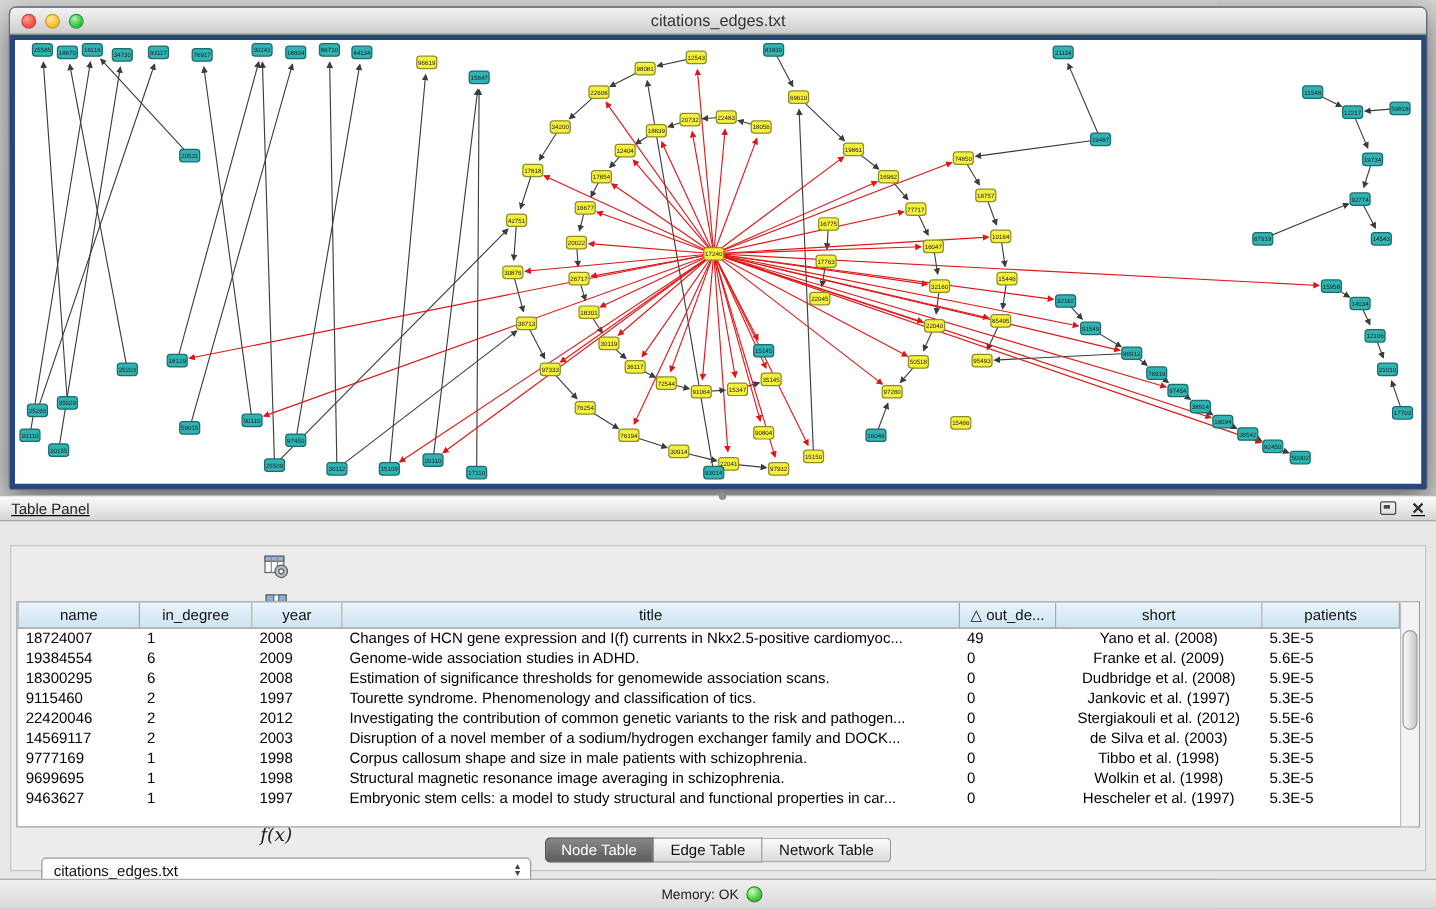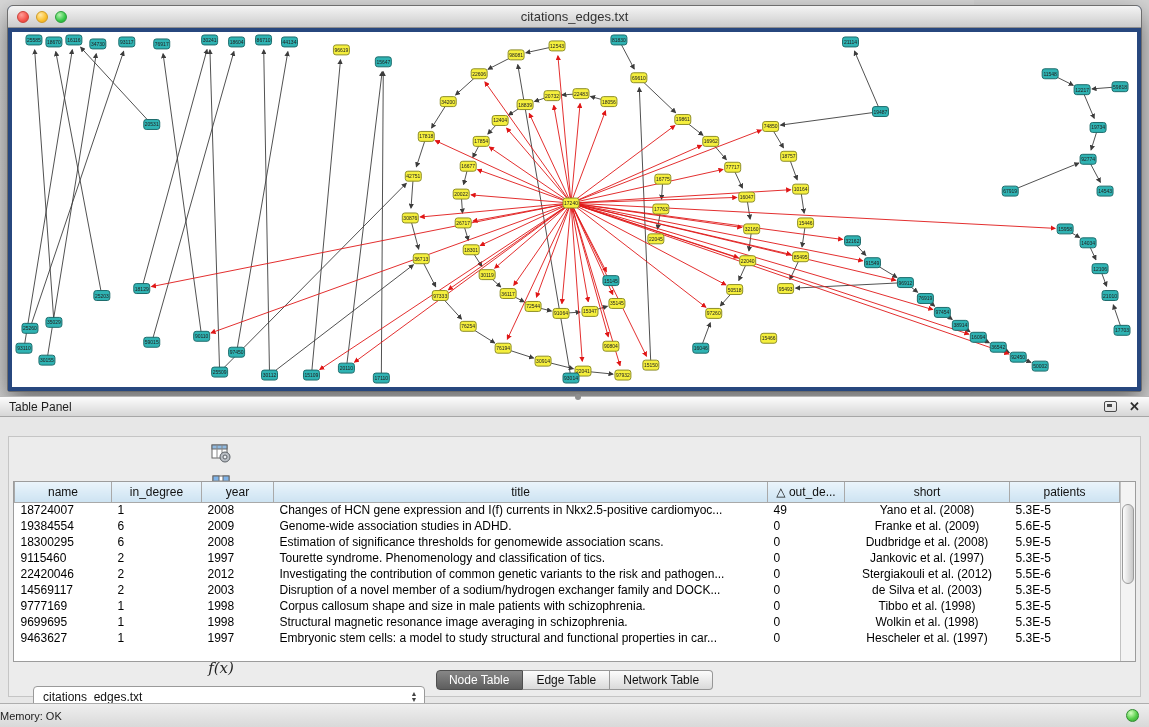--- a/index.html
+++ b/index.html
@@ -17,21 +17,21 @@
   .light.red { background:radial-gradient(circle at 35% 30%, #ff9d97, #f4544c 60%, #d83b34); border:1px solid #ca4039; }
   .light.yellow { background:radial-gradient(circle at 35% 30%, #ffe9a8, #fbc02d 60%, #e0a321); border:1px solid #cf9a25; }
   .light.green { background:radial-gradient(circle at 35% 30%, #b5f2b0, #35c848 60%, #23a334); border:1px solid #2b9e3a; }
   .win-title { flex:1; text-align:center; font-size:13px; color:#333; }
 
   .network-frame { position:absolute; left:0; top:22px; right:0; bottom:0; background:#27477e; padding:4px; }
   .net-canvas { width:100%; height:100%; background:#ffffff; position:relative; overflow:hidden; }
   .net-canvas svg { position:absolute; left:0; top:0; width:100%; height:100%; }
 
   
-  .table-panel { position:absolute; left:0; top:396px; width:1149px; height:307px; background:#e7e7e7; }
+  .table-panel { position:absolute; left:0; top:396px; width:1149px; height:307px; background:#e7e7e7;text-decoration:underline; }
   .splitter-dot { position:absolute; left:50%; top:-3px; width:6px; height:6px; border-radius:50%; background:#8f8f8f; }
   .panel-header { height:21px; background:linear-gradient(#fcfcfc,#d6d6d6); border-top:1px solid #b7b7b7;
     border-bottom:1px solid #a6a6a6; display:flex; align-items:center; padding:0 9px; font-size:12px; color:#1d1d1d; position:relative; }
   .panel-header .spacer { flex:1; }
   .float-icon { width:13px; height:11px; border:1.5px solid #4a4a4a; border-radius:2px; position:relative; margin-right:12px; cursor:pointer; }
   .float-icon:after { content:""; position:absolute; left:2px; top:2px; width:5px; height:3px; background:#4a4a4a; }
   .close-icon { font-size:13px; font-weight:bold; color:#2e2e2e; cursor:pointer; line-height:1; }
 
   .content-box { position:absolute; left:8px; right:8px; top:40px; bottom:6px; border:1px solid #c5c5c5; background:#ececec; }
 
@@ -61,21 +61,21 @@
   .tabs { position:absolute; left:0; right:0; bottom:5px; height:22px; display:flex; justify-content:center; align-items:center; }
   .tab { height:20px; line-height:18px; padding:0 13px; font-size:12px; color:#111;
     background:linear-gradient(#fcfcfc,#dadada); border:1px solid #979797; border-left:none; cursor:pointer; }
   .tab:first-child { border-left:1px solid #979797; border-radius:4px 0 0 4px; }
   .tab:last-child { border-radius:0 4px 4px 0; }
   .tab.active { background:linear-gradient(#878787,#5d5d5d); color:#fff; border-color:#4f4f4f;padding-left:12px; }
 
   
   .status-bar { position:absolute; left:0; bottom:0; width:1149px; height:24px;
     background:linear-gradient(#efefef,#d9d9d9); border-top:1px solid #aeaeae;
-    display:flex; align-items:center; justify-content:space-between; padding-right:10px; gap:6px; font-size:11px; color:#222; }
+    display:flex; align-items:center; justify-content:center; padding-right:10px; gap:6px; font-size:11px; color:#222; }
   .led { width:13px; height:13px; border-radius:50%; border:1px solid #2f8b2f;
     background:radial-gradient(circle at 35% 28%, #d6ffc2, #57cf4a 55%, #2f9e33); }
 </style>
 </head>
 <body>
 
 <div class="desktop">
 
   <div class="mac-window">
     <div class="titlebar">

